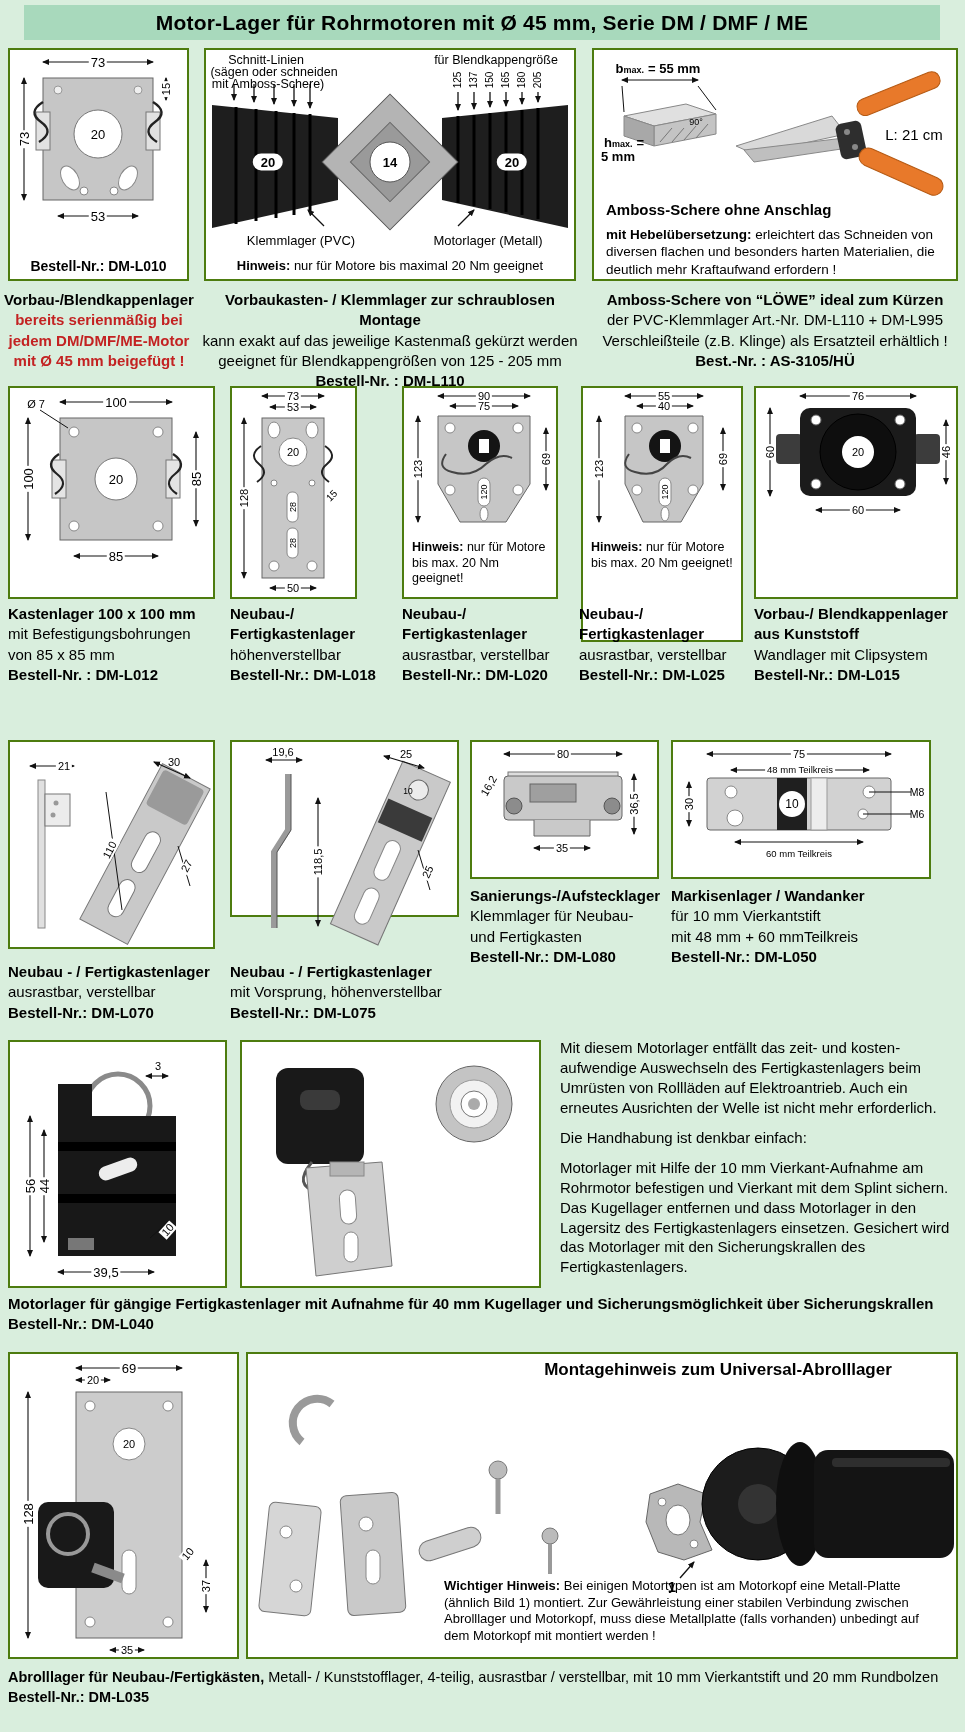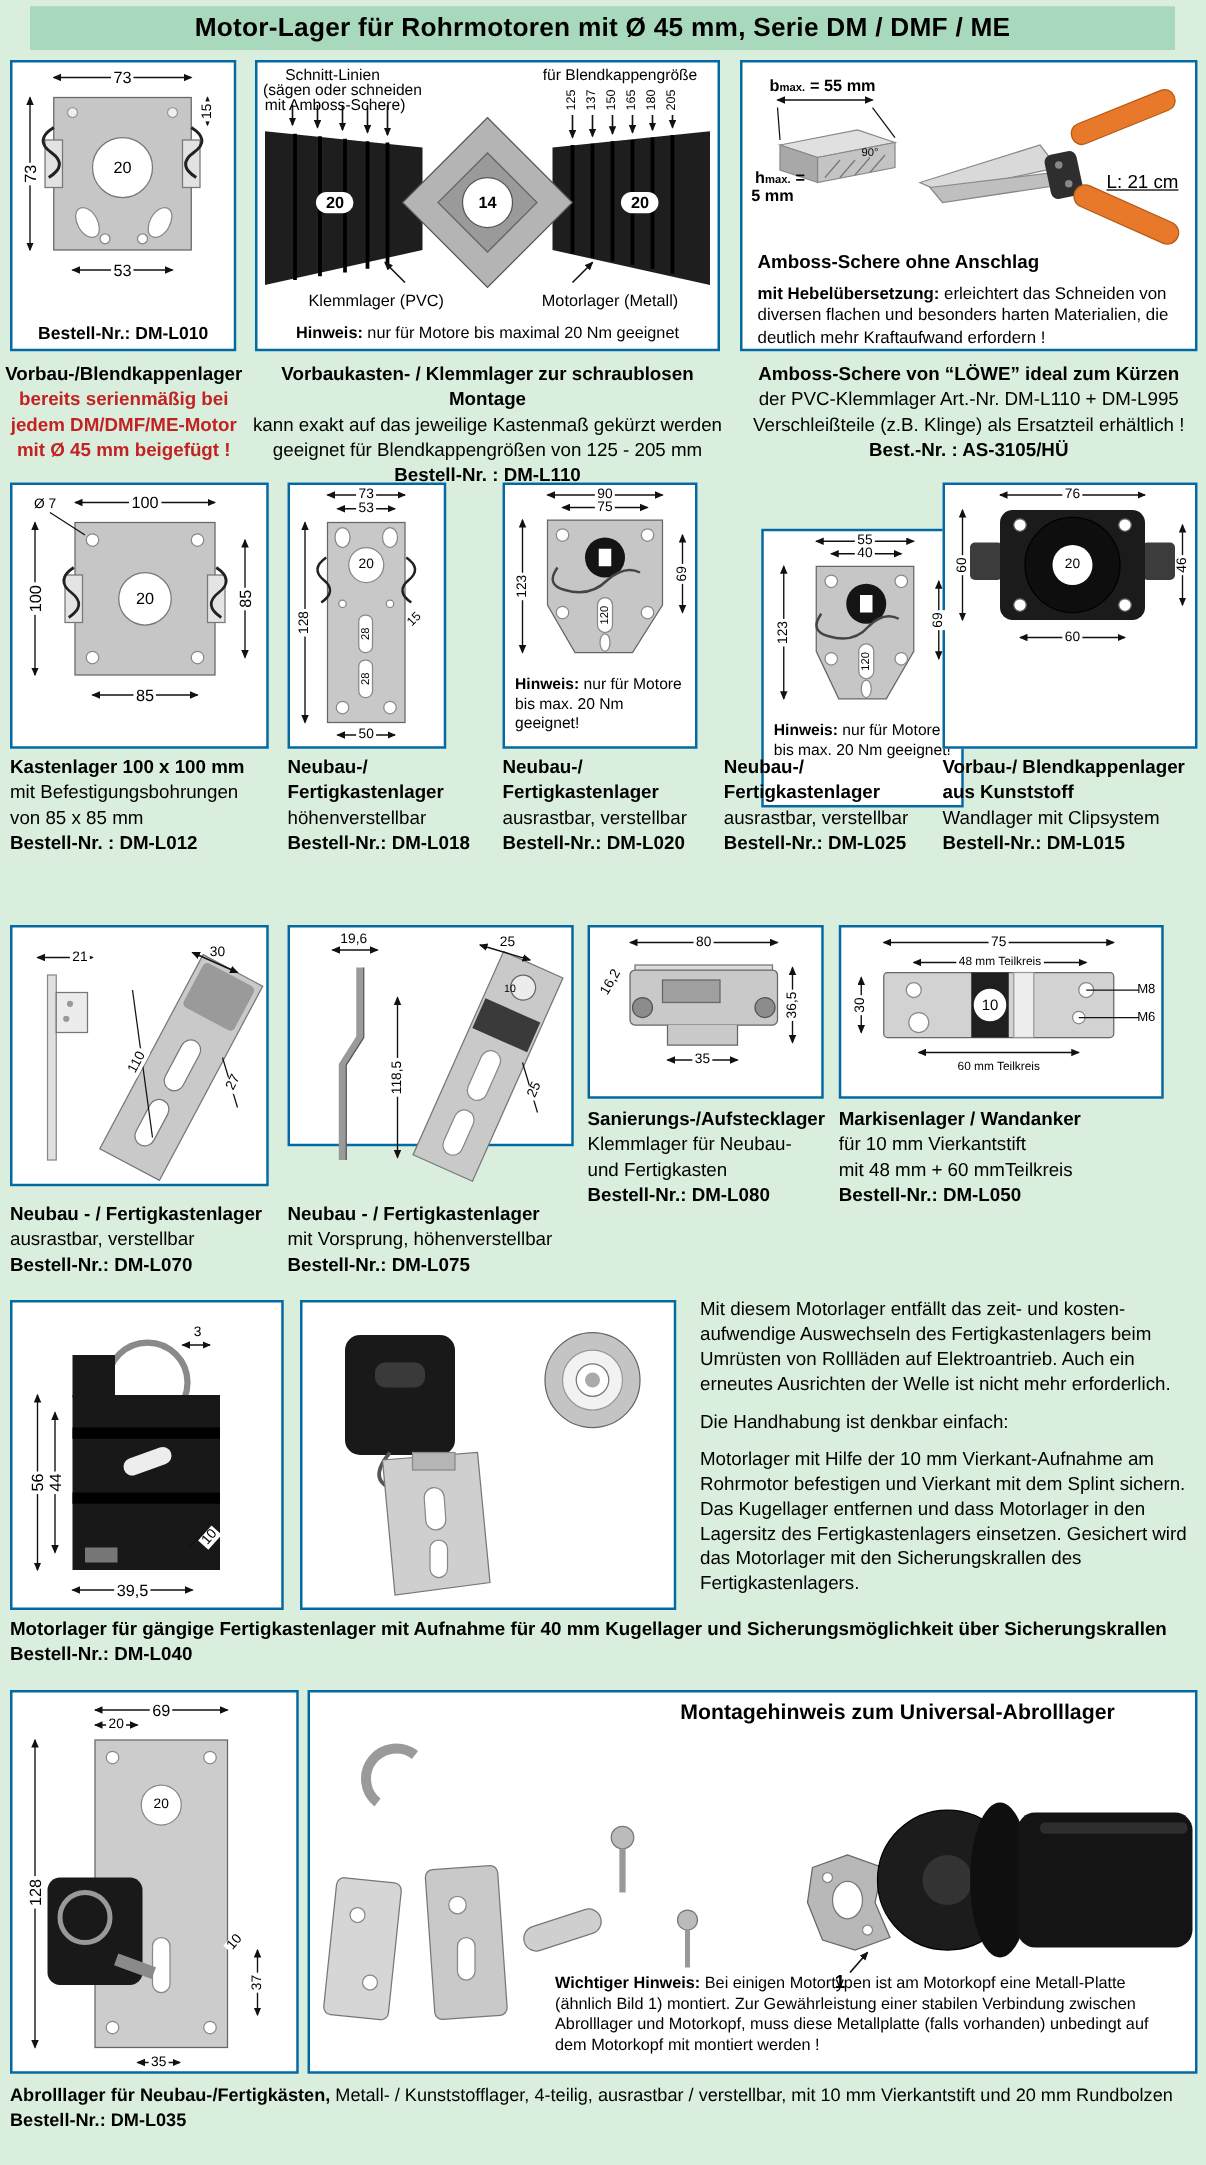--- a/index.html
+++ b/index.html
@@ -1,20 +1,20 @@
 <!DOCTYPE html>
 <html><head>
 <meta charset="utf-8">
 <style>
   html,body{margin:0;padding:0;}
   body{font-family:"Liberation Sans", sans-serif; background:#ffffff;}
   .page{position:relative;width:965px;height:1732px;background:#d9eedd;overflow:hidden;color:#000;}
   .titlebar{position:absolute;left:24px;top:5px;width:916px;height:35px;background:#a8d9bc;
     display:flex;align-items:center;justify-content:center;font-size:21px;font-weight:bold;letter-spacing:.2px;}
-  .panel{position:absolute;background:#fff;border:2px solid #0369a1;box-sizing:border-box;}
+  .panel{position:absolute;background:#fff;border:2px solid #4d7c0f;box-sizing:border-box;}
   .figwrap{position:relative;width:100%;}
   .figwrap svg{position:absolute;left:0;top:0;}
   .dl{position:absolute;font-size:11px;line-height:1;background:#fff;padding:0 2px;
       transform:translate(-50%,-50%);white-space:nowrap;color:#000;z-index:3;}
   .dl.r{transform:translate(-50%,-50%) rotate(-90deg);}
   .dl.nb{background:transparent;}
   .dl.big{font-size:13px;}
   .pill{position:absolute;transform:translate(-50%,-50%);background:#fff;border-radius:10px;
       padding:1px 8px;font-size:13px;font-weight:bold;z-index:3;}
   .cap{position:absolute;font-size:15px;line-height:1.35;}
@@ -161,21 +161,21 @@
           <sub style="font-size:9px;">max.</sub>
           <span style="margin-left:4px;">= 55 mm</span>
         </span>
       <span class="dl nb" style="left:30px;top:92px;font-size:13px;font-weight:bold;display:flex;align-items:baseline;">
           <span>h</span>
           <sub style="font-size:9px;">max.</sub>
           <span style="margin-left:4px;">=</span>
         </span>
       <span class="dl nb" style="left:24px;top:106px;font-size:13px;font-weight:bold;">5 mm</span>
       <span class="dl nb" style="left:102px;top:72px;font-size:9px;">90°</span>
-      <span class="dl nb" style="left:320px;top:96px;font-size:15px;text-decoration:underline;">L: 21 cm</span>
+      <span class="dl nb" style="left:320px;top:84px;font-size:15px;">L: 21 cm</span>
     </div>
     <div class="sch-text">
       <div class="hd">Amboss-Schere ohne Anschlag</div>
       <span style="font-weight:bold;">mit Hebelübersetzung:</span><span> erleichtert das Schneiden von diversen flachen und besonders harten Materialien, die deutlich mehr Kraftaufwand erfordern !</span>
     </div>
   </div>
 
   <div class="cap center" style="left:2px;top:290px;width:194px;">
     <div class="b">Vorbau-/Blendkappenlager</div>
     <div class="red">bereits serienmäßig bei</div>
@@ -276,21 +276,21 @@
       <span class="dl" style="left:80px;top:18px;">75</span>
       <span class="dl r" style="left:14px;top:81px;">123</span>
       <span class="dl r" style="left:142px;top:71px;">69</span>
       <span class="dl nb" style="left:80px;top:104px;transform:translate(-50%,-50%) rotate(-90deg);font-size:9px;">120</span>
     </div>
     <div class="hint">
       <b>Hinweis:</b><span> nur für Motore bis max. 20 Nm geeignet!</span>
     </div>
   </div>
 
-  <div class="panel" style="left:609px;top:386px;width:162px;height:223px;margin-top:37px;">
+  <div class="panel" style="left:581px;top:386px;width:162px;height:256px;">
     <div class="figwrap" style="height:150px;">
       <svg width="158" height="150" viewBox="0 0 158 150">
         <polygon points="42,28 120,28 120,96 98,134 60,134 42,96" fill="#c6c6c6" stroke="#666"></polygon>
         <circle cx="54" cy="40" r="5" fill="#fff" stroke="#888"></circle>
         <circle cx="110" cy="40" r="5" fill="#fff" stroke="#888"></circle>
         <circle cx="54" cy="102" r="5" fill="#fff" stroke="#888"></circle>
         <circle cx="110" cy="102" r="5" fill="#fff" stroke="#888"></circle>
         <circle cx="82" cy="58" r="16" fill="#141414"></circle>
         <rect x="77" y="51" width="10" height="14" fill="#fff"></rect>
         <path d="M46,66 q-10,14 6,18 q20,6 32,-8 q12,-12 24,-6" fill="none" stroke="#444" stroke-width="2"></path>

